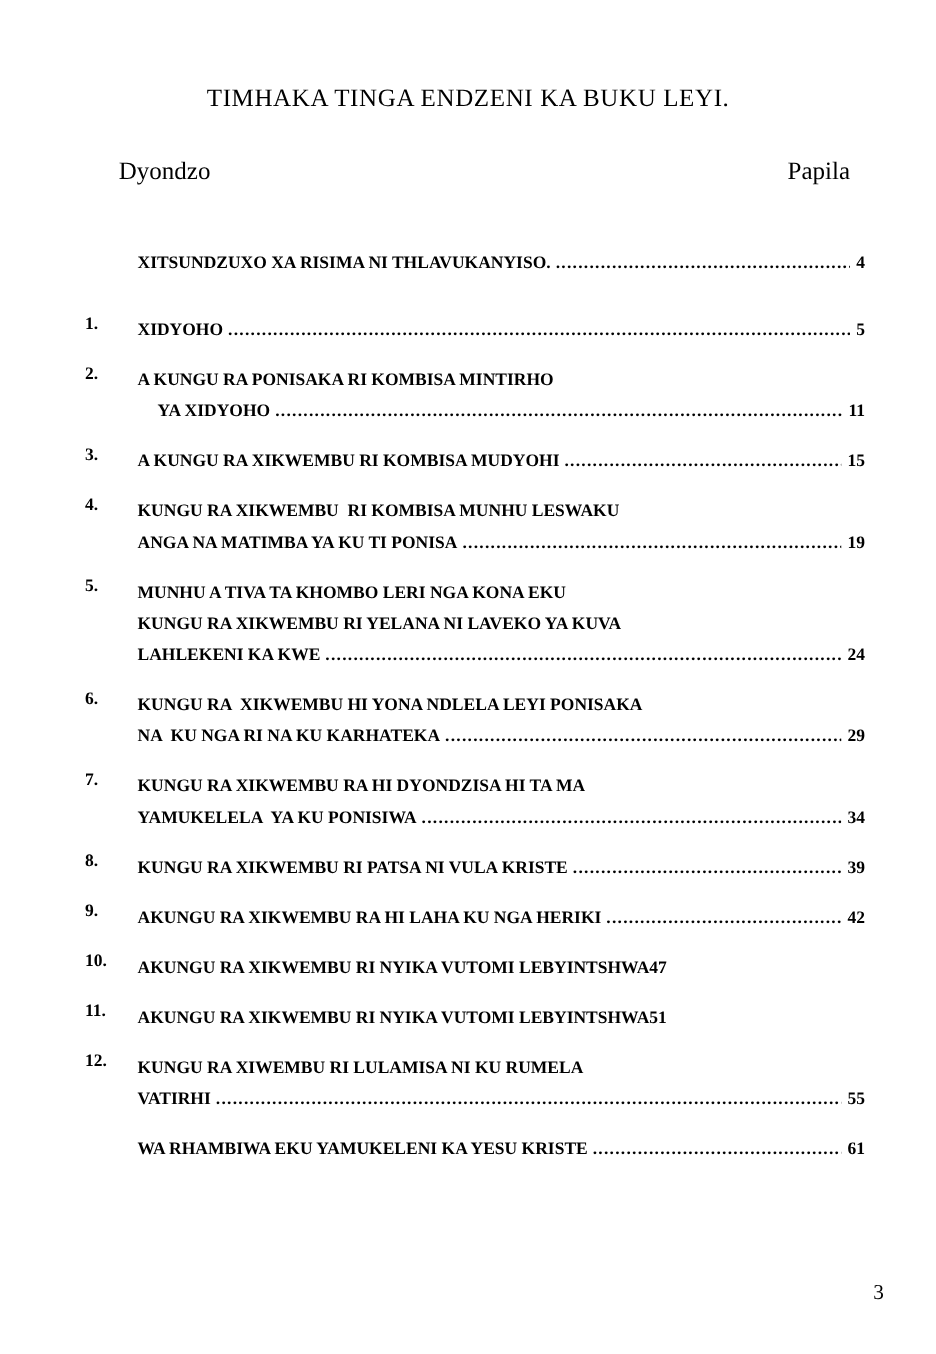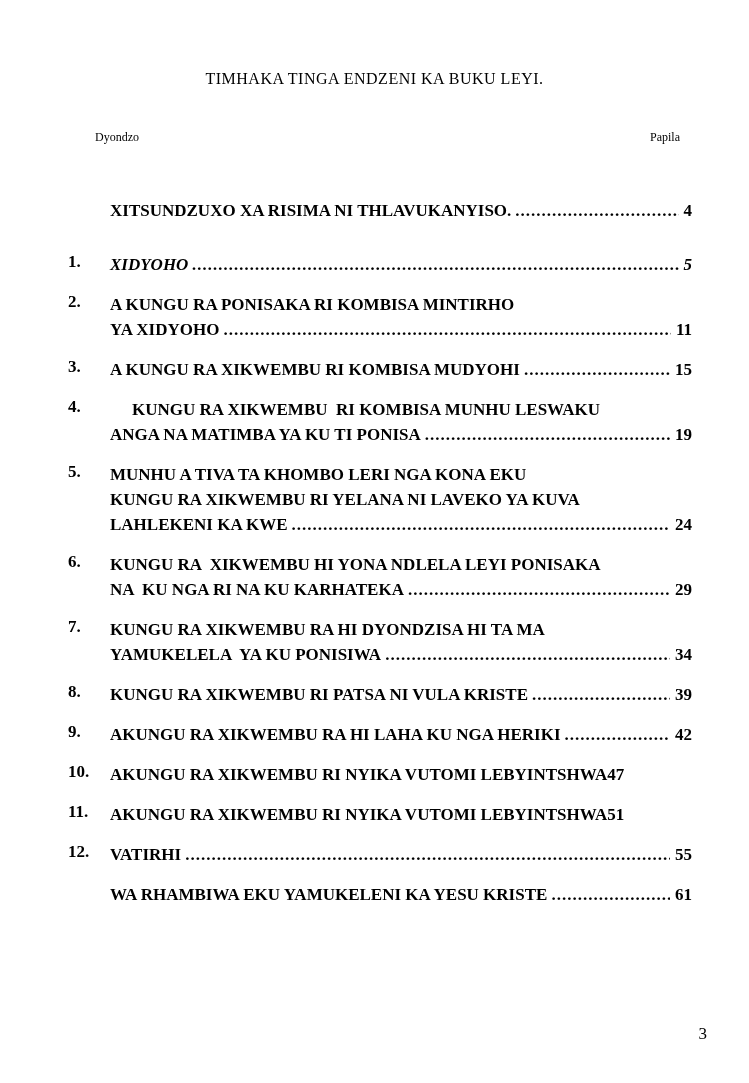--- a/index.html
+++ b/index.html
@@ -8,35 +8,35 @@
     height: 1083px;
     background: #ffffff;
     color: #000000;
     font-family: "Liberation Serif", serif;
     position: relative;
     overflow: hidden;
   }
   .doc-title {
     text-align: center;
     padding-top: 66px;
-    font-size: 16px;
+    font-size: 20px;
     line-height: 26px;
     letter-spacing: 0.5px;
     white-space: pre;
   }
   .header-row {
     display: flex;
     justify-content: space-between;
     margin: 32px 69px 0 95px;
-    font-size: 12px;
+    font-size: 20px;
     line-height: 26px;
   }
   .toc {
     margin: 48px 57px 0 110px;
-    font-size: 17px;
+    font-size: 14px;
     font-weight: bold;
   }
   .entry {
     display: flex;
     margin-bottom: 15px;
   }
   .entry:first-child { margin-bottom: 29px; }
   .num {
     flex: none;
     width: 42px;
@@ -86,43 +86,43 @@
   <div class="entry">
     <span class="num"></span>
     <span class="entry-body">
         <span class="line last" style="display: flex;"><span class="txt">XITSUNDZUXO XA RISIMA NI THLAVUKANYISO.</span><span class="leader">................................................................................................................................................................................................................................................</span><span class="pg">4</span></span>
       </span>
   </div>
 
   <div class="entry">
     <span class="num">1.</span>
     <span class="entry-body">
-        <span class="line last" style="display: flex; font-style: italic;"><span class="txt">XIDYOHO</span><span class="leader">................................................................................................................................................................................................................................................</span><span class="pg">5</span></span>
+        <span class="line last" style="display: flex;"><span class="txt">XIDYOHO</span><span class="leader">................................................................................................................................................................................................................................................</span><span class="pg">5</span></span>
       </span>
   </div>
 
   <div class="entry">
     <span class="num">2.</span>
     <span class="entry-body">
         <span class="line" style="display: block;"><span class="txt">A KUNGU RA PONISAKA RI KOMBISA MINTIRHO</span></span>
-        <span class="line last" style="display: flex;"><span class="txt">YA XIDYOHO</span><span class="leader">................................................................................................................................................................................................................................................</span><span class="pg">11</span></span>
+        <span class="line last" style="display: flex; margin-left: 16px;"><span class="txt">YA XIDYOHO</span><span class="leader">................................................................................................................................................................................................................................................</span><span class="pg">11</span></span>
       </span>
   </div>
 
   <div class="entry">
     <span class="num">3.</span>
     <span class="entry-body">
         <span class="line last" style="display: flex;"><span class="txt">A KUNGU RA XIKWEMBU RI KOMBISA MUDYOHI</span><span class="leader">................................................................................................................................................................................................................................................</span><span class="pg">15</span></span>
       </span>
   </div>
 
   <div class="entry">
     <span class="num">4.</span>
     <span class="entry-body">
-        <span class="line" style="display: block; margin-left: 22px;"><span class="txt">KUNGU RA XIKWEMBU  RI KOMBISA MUNHU LESWAKU</span></span>
+        <span class="line" style="display: block;"><span class="txt">KUNGU RA XIKWEMBU  RI KOMBISA MUNHU LESWAKU</span></span>
         <span class="line last" style="display: flex;"><span class="txt">ANGA NA MATIMBA YA KU TI PONISA</span><span class="leader">................................................................................................................................................................................................................................................</span><span class="pg">19</span></span>
       </span>
   </div>
 
   <div class="entry">
     <span class="num">5.</span>
     <span class="entry-body">
         <span class="line" style="display: block;"><span class="txt">MUNHU A TIVA TA KHOMBO LERI NGA KONA EKU</span></span>
         <span class="line" style="display: block;"><span class="txt">KUNGU RA XIKWEMBU RI YELANA NI LAVEKO YA KUVA</span></span>
         <span class="line last" style="display: flex;"><span class="txt">LAHLEKENI KA KWE</span><span class="leader">................................................................................................................................................................................................................................................</span><span class="pg">24</span></span>
@@ -169,20 +169,21 @@
   <div class="entry">
     <span class="num">11.</span>
     <span class="entry-body">
         <span class="line last" style="display: flex;"><span class="txt">AKUNGU RA XIKWEMBU RI NYIKA VUTOMI LEBYINTSHWA</span><span class="pg">51</span></span>
       </span>
   </div>
 
   <div class="entry">
     <span class="num">12.</span>
     <span class="entry-body">
+        <span class="line" style="display: block;"><span class="txt">KUNGU RA XIWEMBU RI LULAMISA NI KU RUMELA</span></span>
         <span class="line last" style="display: flex; text-align: right;"><span class="txt">VATIRHI</span><span class="leader">................................................................................................................................................................................................................................................</span><span class="pg">55</span></span>
       </span>
   </div>
 
   <div class="entry">
     <span class="num"></span>
     <span class="entry-body">
         <span class="line last" style="display: flex;"><span class="txt">WA RHAMBIWA EKU YAMUKELENI KA YESU KRISTE</span><span class="leader">................................................................................................................................................................................................................................................</span><span class="pg">61</span></span>
       </span>
   </div>

